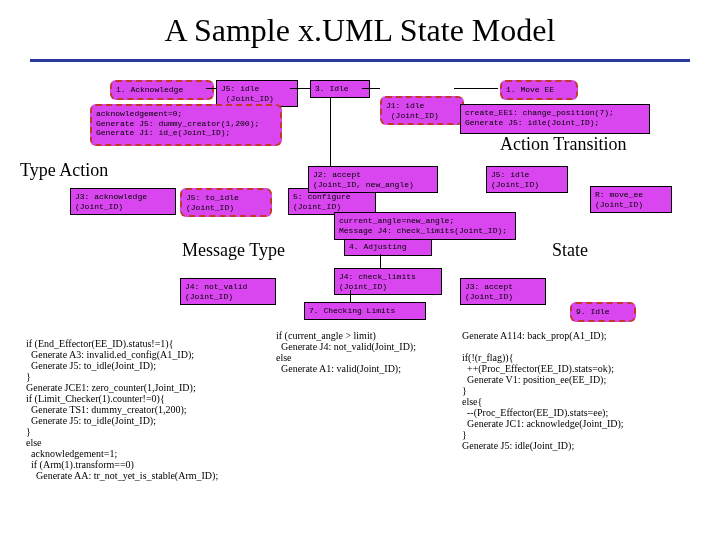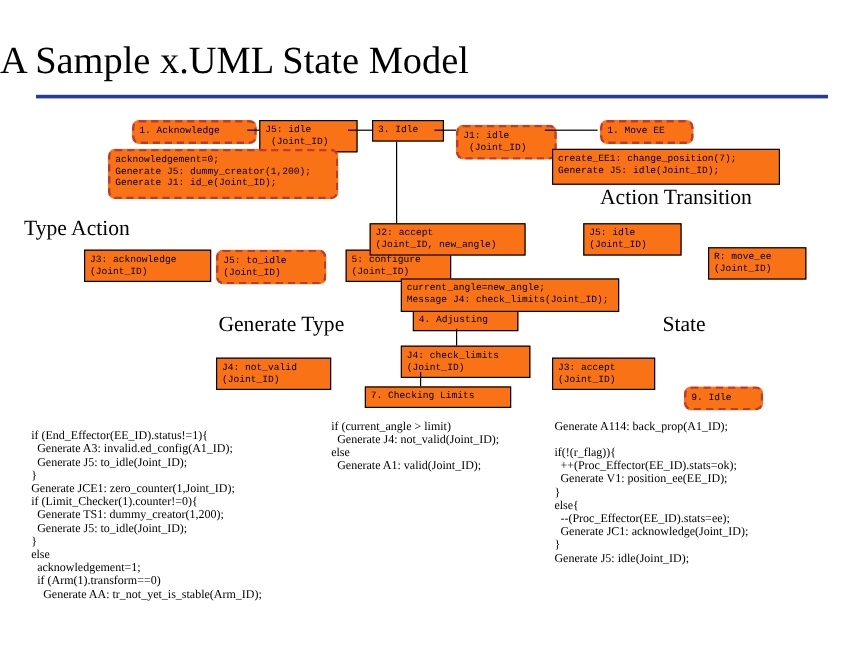--- a/index.html
+++ b/index.html
@@ -1,50 +1,50 @@
 <!DOCTYPE html>
 <html><head>
 <meta charset="utf-8">
 <style>
 body{margin:0;font-family:"Times New Roman",serif;background:#fff;width:720px;height:540px;position:relative;overflow:hidden}
-.title{font-size:32px;text-align:left;padding:32px 0 10px}
+.title{font-size:32px;text-align:center;padding:12px 0 10px}
 .rule{border-top:3px solid #2a3a9a;margin:0 30px}
 .content{position:relative;margin:18px 30px 0}
-.plain-box{position:absolute;border:1px solid #000;background:#f97316;font-family:"Courier New",monospace;font-size:8px;padding:3px 4px;line-height:1.2;white-space:pre-wrap}
+.plain-box{position:absolute;border:1px solid #000;background:#d946ef;font-family:"Courier New",monospace;font-size:8px;padding:3px 4px;line-height:1.2;white-space:pre-wrap}
 .dash-box{border:2px dashed #c0392b;border-radius:6px}
 .callout{position:absolute;font-size:18px;font-family:"Times New Roman",serif}
 .arrow{position:absolute;background:#000;height:1px}
 .varrow{position:absolute;background:#000;width:1px}
 .code{font-family:Liberation Serif, serif;font-size:10px;position:absolute;white-space:pre}
 </style>
 </head>
 <body>
 
 <div class="title">A Sample x.UML State Model</div>
 <div class="rule"></div>
 
 <div class="content">
 
   <div class="plain-box dash-box" style="left:80px;top:0;width:92px">1. Acknowledge</div>
   <div class="plain-box" style="left:186px;top:0;width:72px">J5: idle
  (Joint_ID)</div>
   <div class="plain-box" style="left:280px;top:0;width:50px">3. Idle</div>
-  <div class="plain-box dash-box" style="left:350px;top:4px;width:72px">J1: idle
+  <div class="plain-box dash-box" style="left:350px;top:16px;width:72px">J1: idle
  (Joint_ID)</div>
   <div class="plain-box dash-box" style="left:470px;top:0;width:66px">1. Move EE</div>
 
   <div class="plain-box dash-box" style="left:60px;top:24px;width:180px;height:32px">acknowledgement=0;
 Generate J5: dummy_creator(1,200);
 Generate J1: id_e(Joint_ID);</div>
   <div class="plain-box" style="left:430px;top:24px;width:180px;height:22px">create_EE1: change_position(7);
 Generate J5: idle(Joint_ID);</div>
 
   <div class="callout" style="left:470px;top:54px">Action Transition</div>
   <div class="callout" style="left:-10px;top:80px">Type Action</div>
-  <div class="callout" style="left:152px;top:160px">Generate Type</div>
+  <div class="callout" style="left:152px;top:160px">Message Type</div>
   <div class="callout" style="left:522px;top:160px">State</div>
 
   <div class="plain-box" style="left:40px;top:108px;width:96px">J3: acknowledge
 (Joint_ID)</div>
   <div class="plain-box dash-box" style="left:150px;top:108px;width:80px">J5: to_idle
 (Joint_ID)</div>
   <div class="plain-box" style="left:258px;top:108px;width:78px">5: configure
 (Joint_ID)</div>
   <div class="plain-box" style="left:278px;top:86px;width:120px">J2: accept
 (Joint_ID, new_angle)</div>

